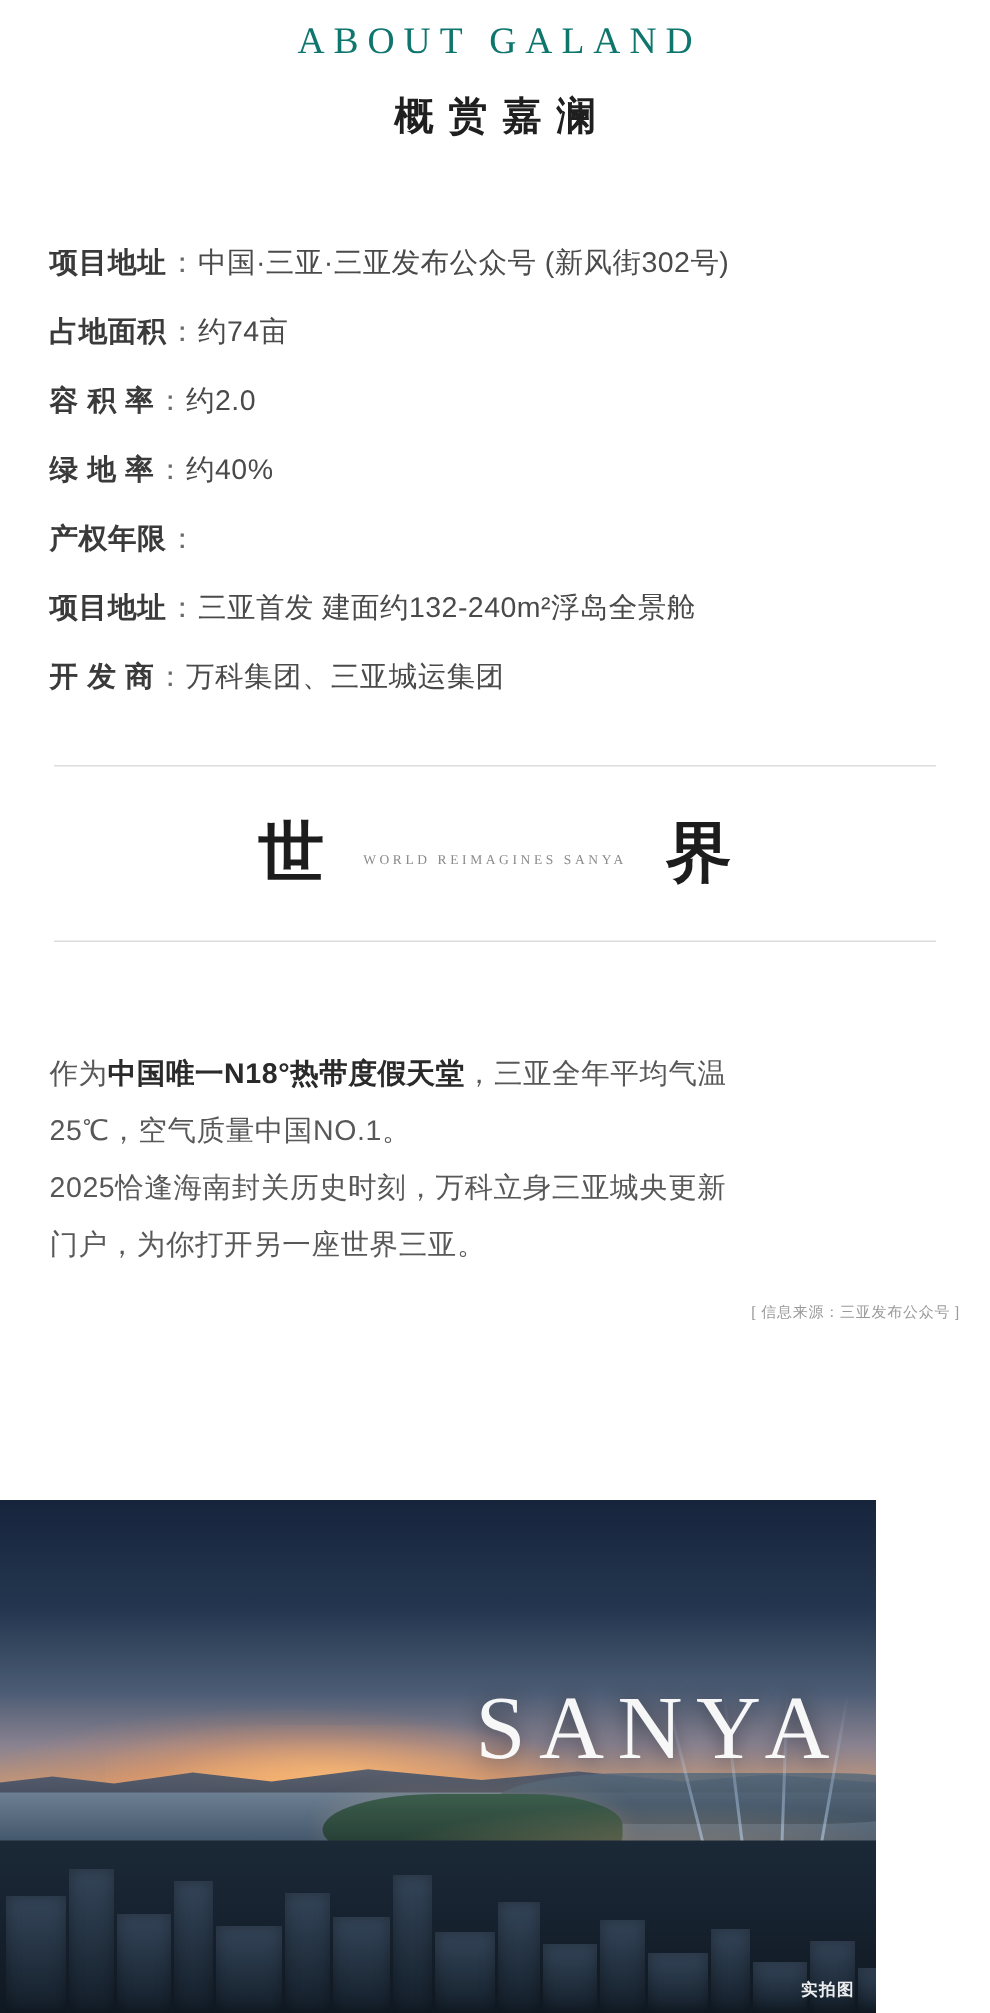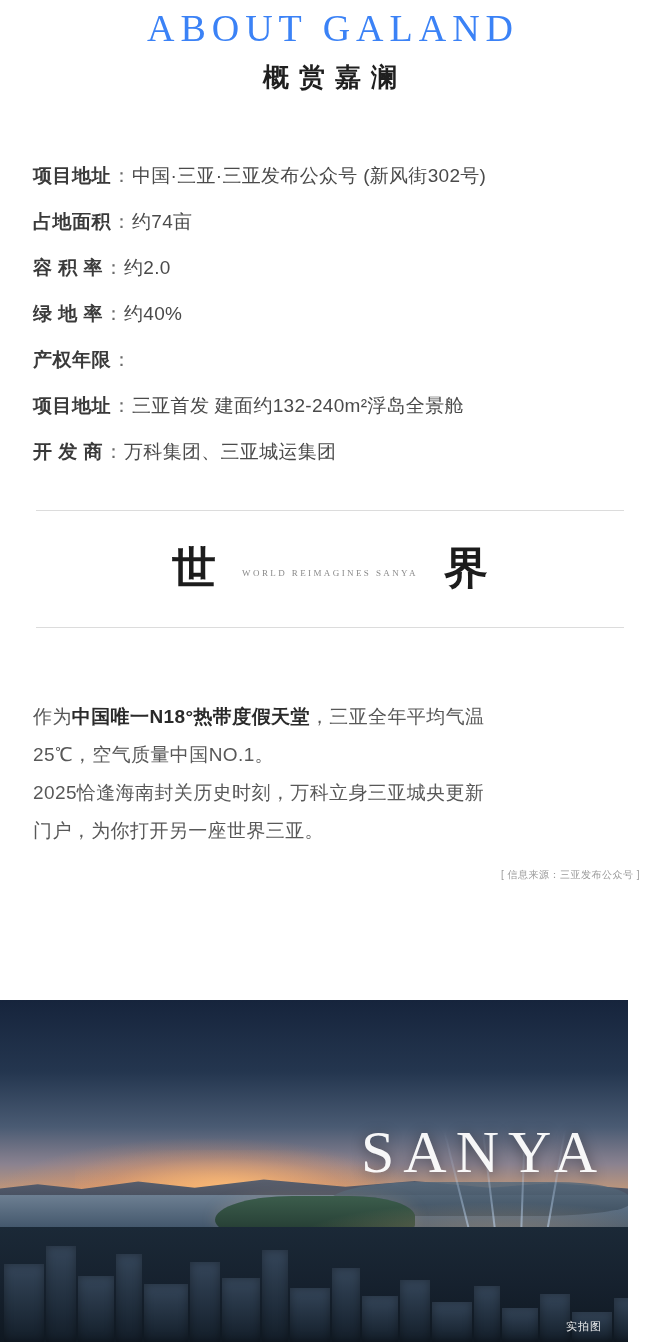--- a/index.html
+++ b/index.html
@@ -22,23 +22,23 @@
     position: relative;
   }
 
   
   .header {
     padding-top: 8px;
     text-align: center;
   }
   .header-en {
     font-family: "Liberation Serif", serif;
-    font-size: 38px;
+    font-size: 25px;
     letter-spacing: 6px;
-    color: #3b82f6;
+    color: #0f766e;
     font-weight: 400;
     line-height: 40px;
     padding-left: 6px;
   }
   .header-cn {
     font-family: "Liberation Serif", serif;
     font-size: 26px;
     letter-spacing: 10px;
     color: #1f1f1f;
     font-weight: 700;
@@ -144,21 +144,21 @@
     font-size: 10px;
     color: #9a9a9a;
     letter-spacing: 0.5px;
   }
 
   
   .photo {
     position: absolute;
     left: 0;
     bottom: 0;
-    width: 628px;
+    width: 584px;
     height: 342px;
     overflow: hidden;
     background: #0d1a2b;
   }
   .sky {
     position: absolute;
     left: 0; top: 0;
     width: 100%;
     height: 205px;
     background:
@@ -254,25 +254,26 @@
     top: 118px;
     font-family: "Liberation Serif", serif;
     font-size: 60px;
     letter-spacing: 9px;
     color: rgba(255,255,255,0.95);
     font-weight: 400;
     text-shadow: 0 2px 14px rgba(0,0,0,0.45);
   }
   .photo-tag {
     position: absolute;
-    right: 26px;
+    right: 14px;
     bottom: 8px;
     font-size: 11px;
     color: rgba(255,255,255,0.92);
     letter-spacing: 1px;
+    font-weight: bold;
   }
 </style>
 </head>
 <body>
 
 <div class="page">
 
   <div class="header">
     <div class="header-en">ABOUT GALAND</div>
     <div class="header-cn">概赏嘉澜</div>

